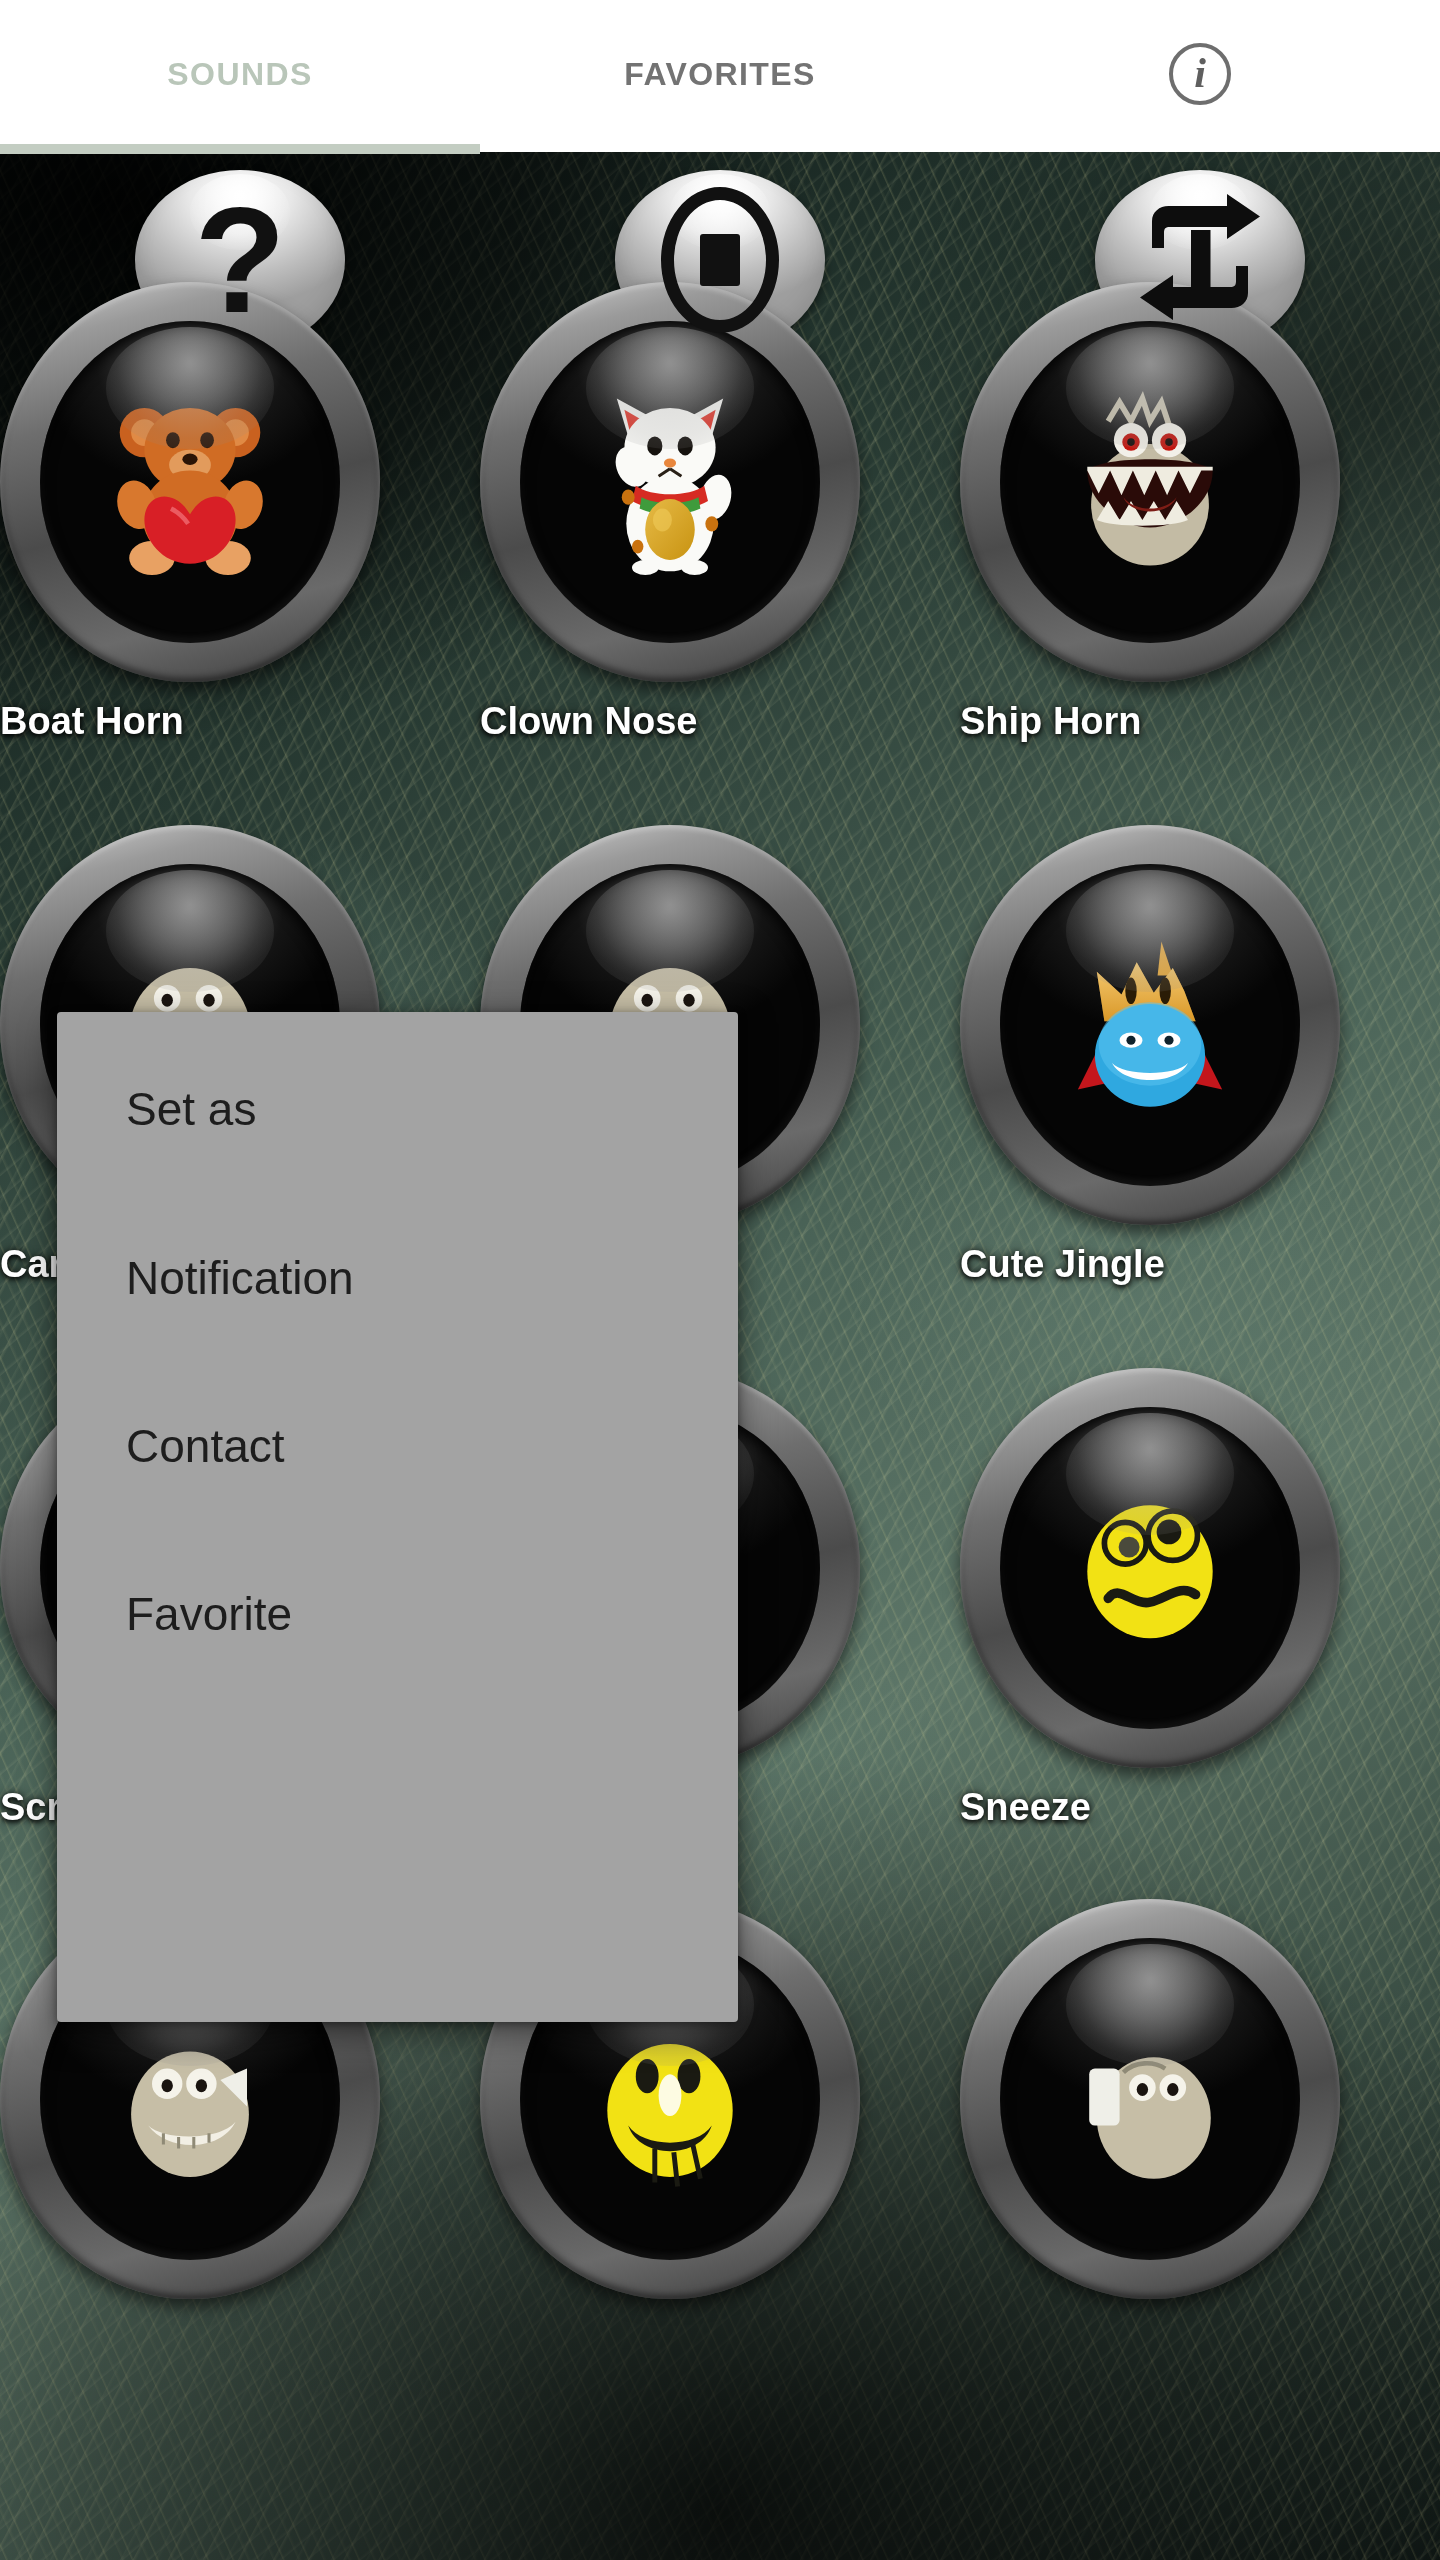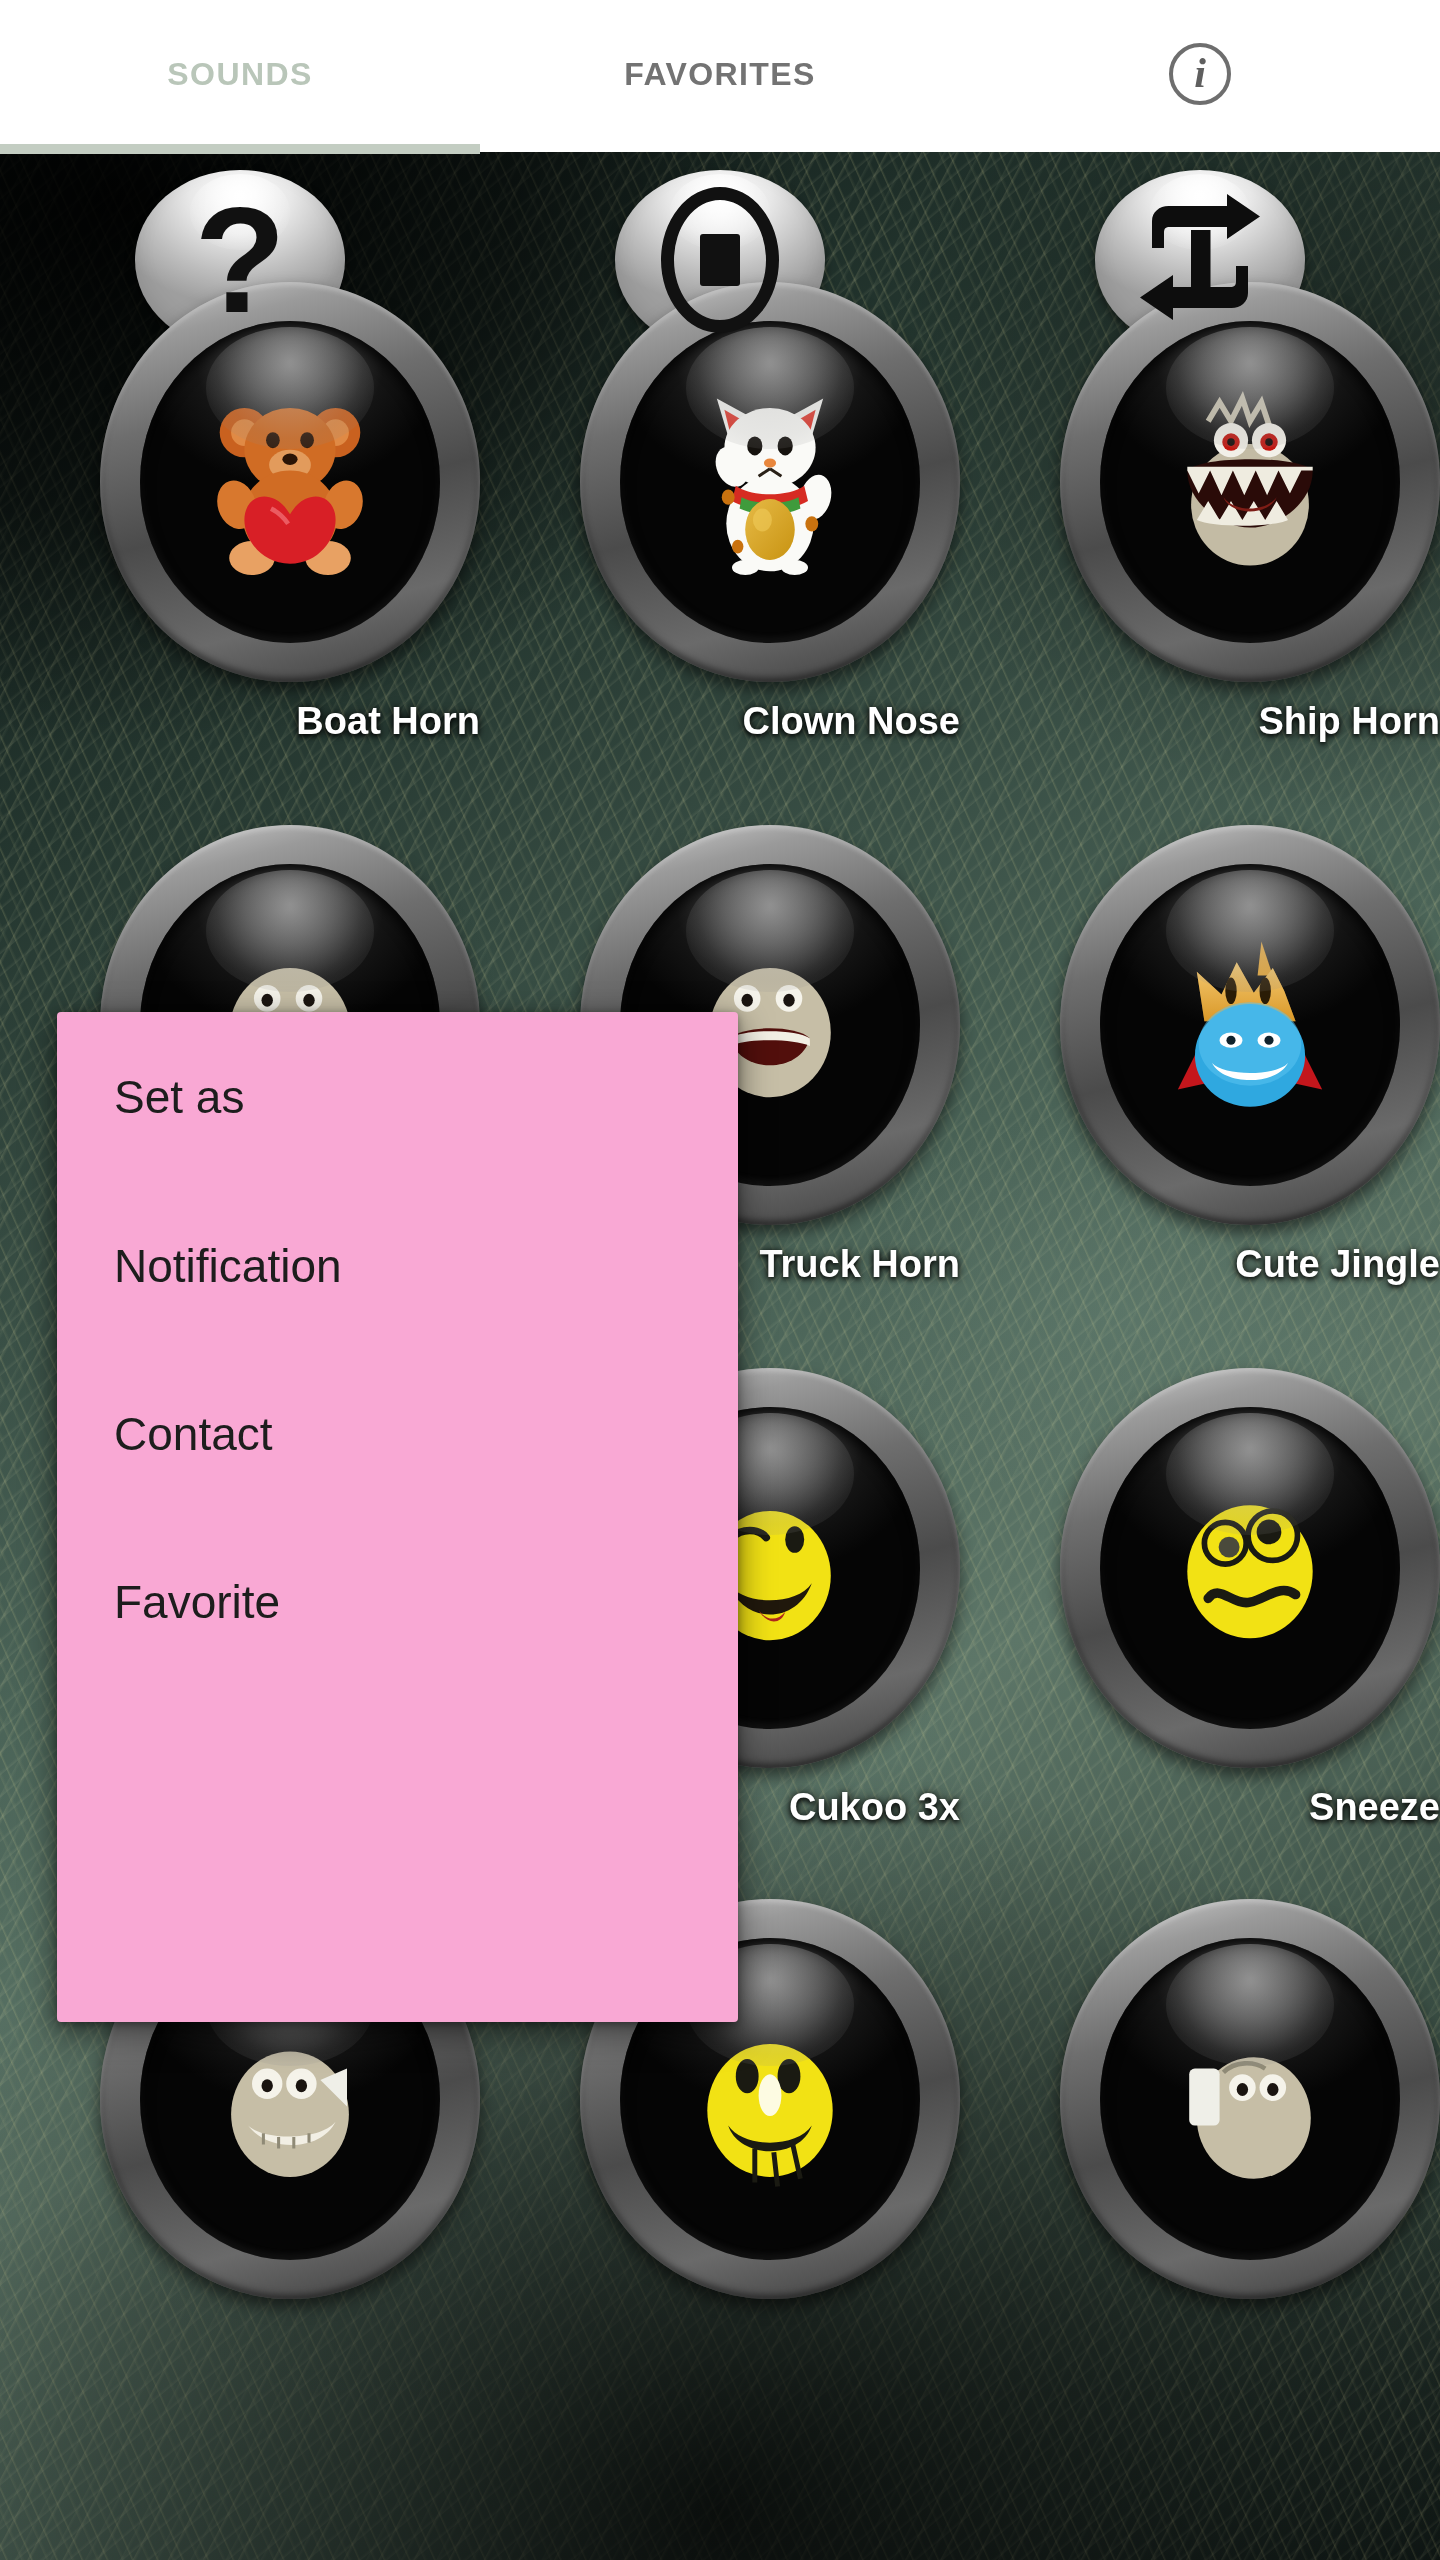--- a/index.html
+++ b/index.html
@@ -169,21 +169,21 @@
 
   
   .grid {
     position: absolute;
     top: 130px; left: 0;
     width: 1440px;
   }
   .row { display: flex; width: 1440px; }
   .cell {
     flex: 1;
-    display: flex; flex-direction: column; align-items: flex-end;
+    display: flex; flex-direction: column; align-items: flex-start;
   }
   .sound-btn {
     position: relative;
     width: 380px; height: 400px;
     border-radius: 50%;
     background:
       linear-gradient(165deg, #d6d6d6 0%, #9a9a9a 14%, #6e6e6e 32%, #4b4b4b 55%, #6a6a6a 78%, #3a3a3a 100%);
     box-shadow:
       0 8px 16px rgba(0,0,0,0.55),
       inset 0 3px 5px rgba(255,255,255,0.35),
@@ -227,25 +227,25 @@
     user-select: none;
   }
   .row-gap { height: 82px; }
   .row-gap-sm { height: 70px; }
 
   
   .menu {
     position: absolute;
     left: 57px; top: 1012px;
     width: 681px; height: 1010px;
-    background: #f9a8d4;
+    background: #a3a3a3;
     border-radius: 4px;
     box-shadow: 0 10px 34px rgba(0,0,0,0.55), 0 2px 8px rgba(0,0,0,0.35);
     z-index: 60;
-    padding: 0;
+    padding: 12px;
     overflow: hidden;
   }
   .menu-item {
     height: 168px;
     display: flex; align-items: center;
     padding-left: 57px;
     font-size: 46px;
     color: #1d1d1d;
     cursor: pointer;
     user-select: none;

